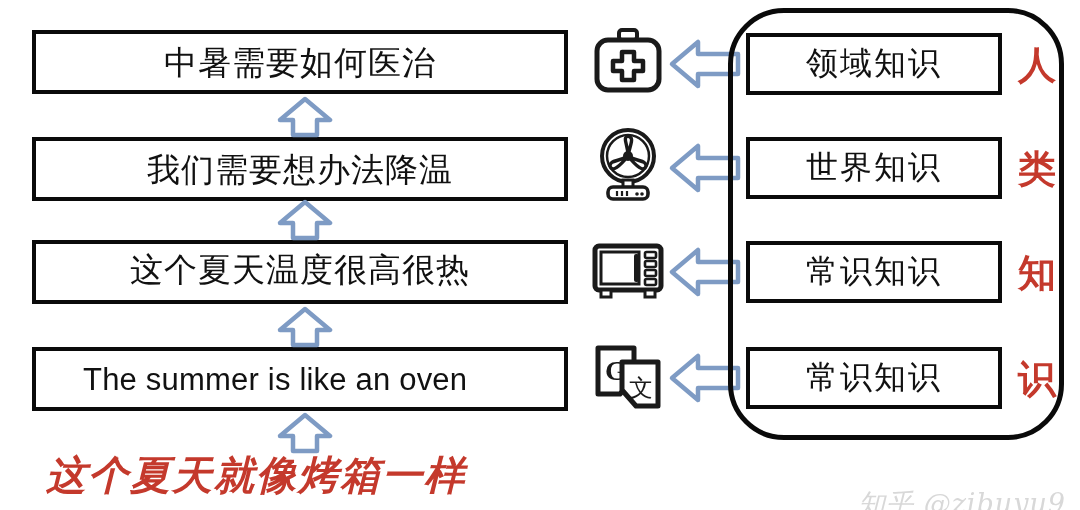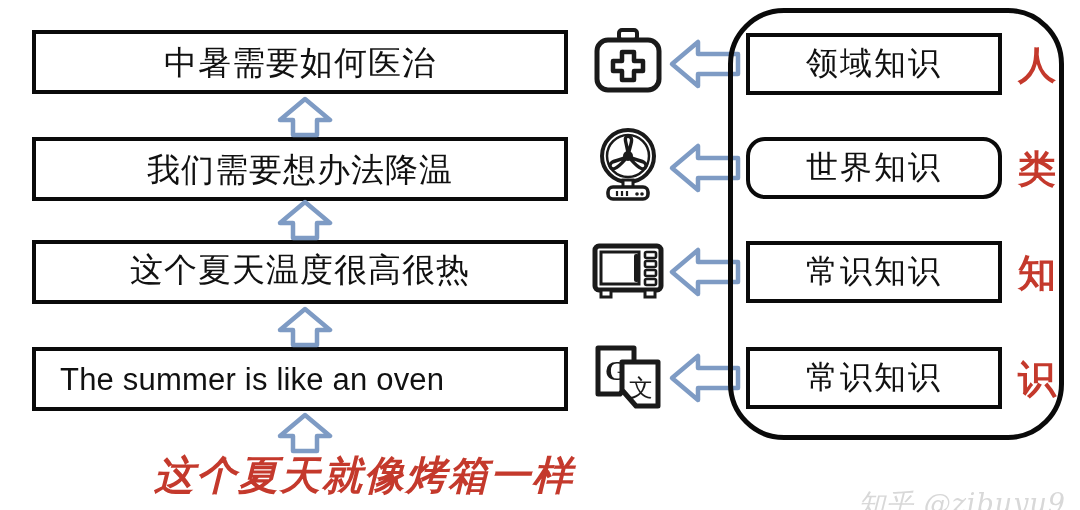--- a/index.html
+++ b/index.html
@@ -36,22 +36,23 @@
     line-height: 1;
     color: #111111;
     letter-spacing: 1px;
     white-space: nowrap;
   }
   .sentence-box .txt.latin {
     font-size: 31px;
     letter-spacing: 0.2px;
     width: 100%;
     text-align: left;
-    padding-left: 24px;
+    padding-left: 18px;
     box-sizing: border-box;
+    margin-left: 29px;
   }
 
   .row1 { top: 30px; }
   .row2 { top: 137px; }
   .row3 { top: 240px; font-family: Liberation Mono, monospace; }
   .row4 { top: 347px; }
 
   
   .up-arrow {
     position: absolute;
@@ -60,24 +61,24 @@
     height: 42px;
   }
   .up1 { top: 96px; }
   .up2 { top: 199px; }
   .up3 { top: 306px; }
   .up4 { top: 412px; }
 
   
   #source-sentence {
     position: absolute;
-    left: 54px;
+    left: 46px;
     top: 448px;
     width: 520px;
-    text-align: right;
+    text-align: left;
     font-family: "DejaVu Serif", "Liberation Serif", serif;
     font-size: 40px;
     font-weight: 700;
     font-style: italic;
     color: #C4392C;
     white-space: nowrap;
     letter-spacing: 2px;
   }
 
   
@@ -129,21 +130,21 @@
     align-items: center;
     justify-content: center;
   }
   .knowledge-box .txt {
     font-size: 32px;
     color: #111111;
     letter-spacing: 2px;
     white-space: nowrap;
   }
   .kb1 { top: 33px; }
-  .kb2 { top: 137px; border-radius: 19px; }
+  .kb2 { top: 137px; }
   .kb3 { top: 241px; }
   .kb4 { top: 347px; }
 
   
   .vlabel {
     position: absolute;
     left: 1014px;
     width: 46px;
     text-align: center;
     font-size: 38px;

